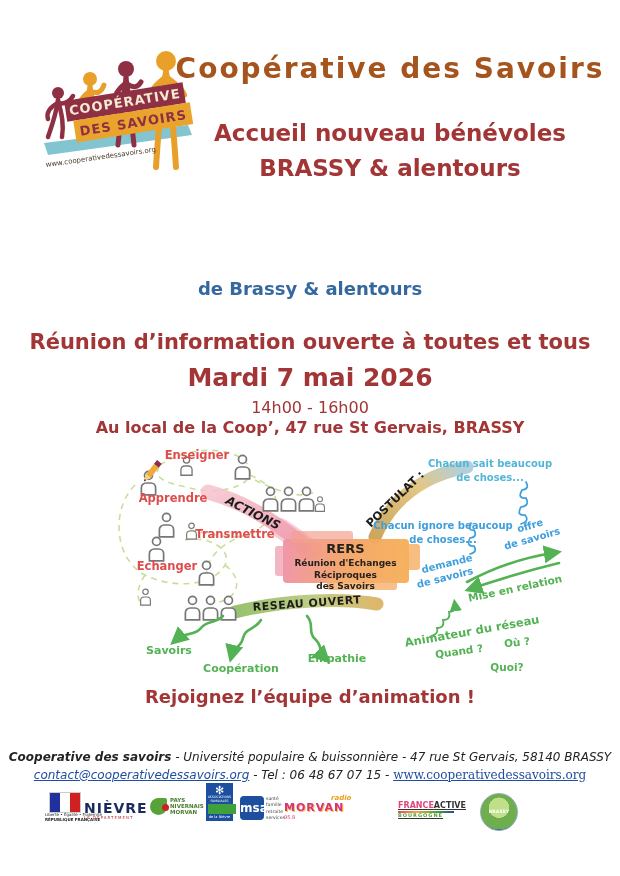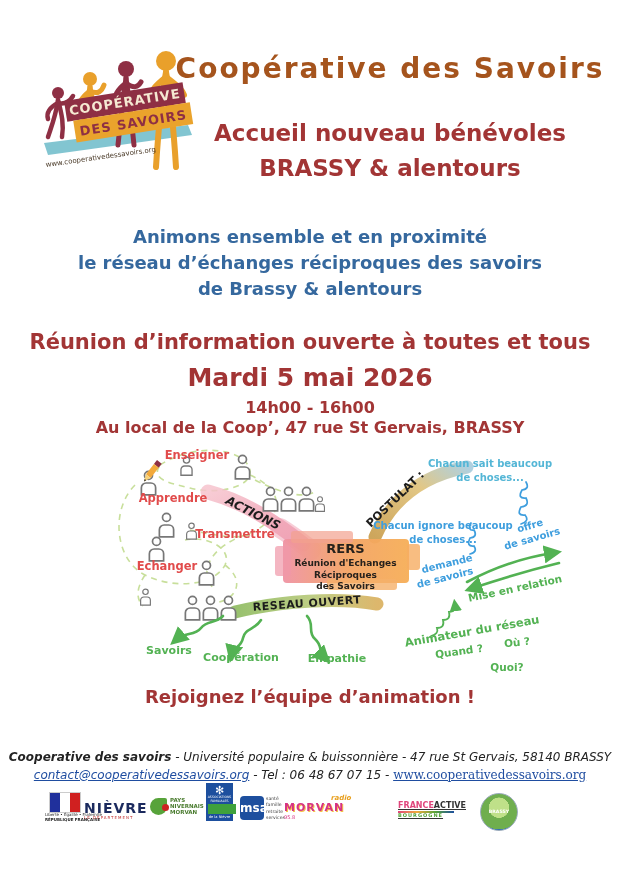--- a/index.html
+++ b/index.html
@@ -6,21 +6,21 @@
   .page{position:relative;width:620px;height:876px;margin:0 auto;background:#fff;
         font-family:"DejaVu Sans",sans-serif;overflow:hidden;}
   .abs{position:absolute;}
   .ctr{left:0;width:620px;text-align:center;}
   .title{top:52px;left:175px;width:430px;text-align:center;font-size:28px;font-weight:bold;
          color:#a5541d;letter-spacing:2px;}
   .sub{left:175px;width:430px;text-align:center;font-size:23px;font-weight:bold;color:#a23535;}
   .intro{font-size:18px;font-weight:bold;color:#35689e;}
   .meet-title{top:330px;font-size:21px;font-weight:bold;color:#a23535;}
   .meet-date{top:363px;font-size:25px;font-weight:bold;color:#a23535;}
-  .meet-time{top:398px;font-size:16px;font-weight:bold;color:#a23535;}
+  .meet-time{top:398px;font-size:16px;font-weight:normal;color:#a23535;}
   .meet-loc{top:418px;font-size:16px;font-weight:bold;color:#a23535;}
   .cta{top:686px;font-size:18px;font-weight:bold;color:#a23535;}
   
   .logo{left:38px;top:45px;width:164px;height:134px;}
   
   .diagram{left:75px;top:440px;width:500px;height:240px;}
   .diagram svg{position:absolute;left:0;top:0;}
   .dl{position:absolute;white-space:nowrap;font-weight:bold;transform:translateX(-50%);}
   .red{color:#e14b4b;font-size:11.5px;}
   .grn{color:#53b253;font-size:10.5px;}
@@ -108,26 +108,24 @@
         <text x="65" y="37" text-anchor="middle" font-size="13" font-weight="bold" fill="#8e2f44" letter-spacing="1">DES SAVOIRS</text>
       </g>
       <text x="8" y="122" transform="rotate(-8 8 122)" font-size="7" fill="#4a3a28">www.cooperativedessavoirs.org</text>
     </svg>
   </div>
 
   <div class="abs sub" style="top:120px;">Accueil nouveau bénévoles</div>
   <div class="abs title">Coopérative  des Savoirs</div>
   <div class="abs sub" style="top:155px;">BRASSY &amp; alentours</div>
 
-  <div class="abs ctr intro" style="top:226px;">Animons ensemble et en proximité</div>
-  <div class="abs ctr intro" style="top:252px;">le réseau d’échanges réciproques des savoirs</div>
   <div class="abs ctr meet-title">Réunion d’information ouverte à toutes et tous</div>
 
   <div class="abs ctr intro" style="top:278px;">de Brassy &amp; alentours</div>
-  <div class="abs ctr meet-date">Mardi 5 mai 2026</div>
+  <div class="abs ctr meet-date">Mardi 7 mai 2026</div>
   <div class="abs ctr meet-time">14h00 - 16h00</div>
   <div class="abs ctr meet-loc">Au local de la Coop’, 47 rue St Gervais, BRASSY</div>
 
   <div class="abs diagram">
     <svg width="500" height="240" viewBox="0 0 500 240">
       <defs>
         <linearGradient id="gPink" x1="0" y1="0" x2="1" y2="1">
           <stop offset="0" stop-color="#f6c3cd"></stop>
             <stop offset="1" stop-color="#ec8fa6"></stop>
         </linearGradient>
@@ -240,21 +238,21 @@
     <span class="dl blu" style="left:372px;top:118px;transform:translateX(-50%) rotate(-14deg);">demande</span>
     <span class="dl blu" style="left:370px;top:132px;transform:translateX(-50%) rotate(-14deg);">de savoirs</span>
     <span class="dl grn" style="left:440px;top:142px;transform:translateX(-50%) rotate(-12deg);">Mise en relation</span>
     <span class="dl grn" style="left:397px;top:184px;font-size:11.5px;transform:translateX(-50%) rotate(-10deg);">Animateur du réseau</span>
     <span class="dl grn" style="left:384px;top:205px;transform:translateX(-50%) rotate(-8deg);">Quand ?</span>
     <span class="dl grn" style="left:442px;top:196px;transform:translateX(-50%) rotate(-6deg);">Où ?</span>
     <span class="dl grn" style="left:432px;top:221px;">Quoi?</span>
 
     <span class="dl blk" style="left:232px;top:157px;font-size:11px;letter-spacing:0.5px;transform:translateX(-50%) rotate(-4deg);">RESEAU OUVERT</span>
     <span class="dl grn" style="left:94px;top:204px;font-size:11px;">Savoirs</span>
-    <span class="dl grn" style="left:166px;top:211px;font-size:11px;">Coopération</span>
+    <span class="dl grn" style="left:166px;top:222px;font-size:11px;">Coopération</span>
     <span class="dl grn" style="left:262px;top:212px;font-size:11px;">Empathie</span>
   </div>
 
   <div class="abs ctr cta">Rejoignez l’équipe d’animation !</div>
 
   <div class="abs ctr footer1">
     <i><b>Cooperative des savoirs</b></i><i> - Université populaire &amp; buissonnière - 47 rue St Gervais, 58140 BRASSY</i>
   </div>
   <div class="abs ctr footer2">
     <span class="link">contact@cooperativedessavoirs.org</span><span> - Tel : 06 48 67 07 15 - </span><span class="link wwwlink">www.cooperativedessavoirs.org</span>

